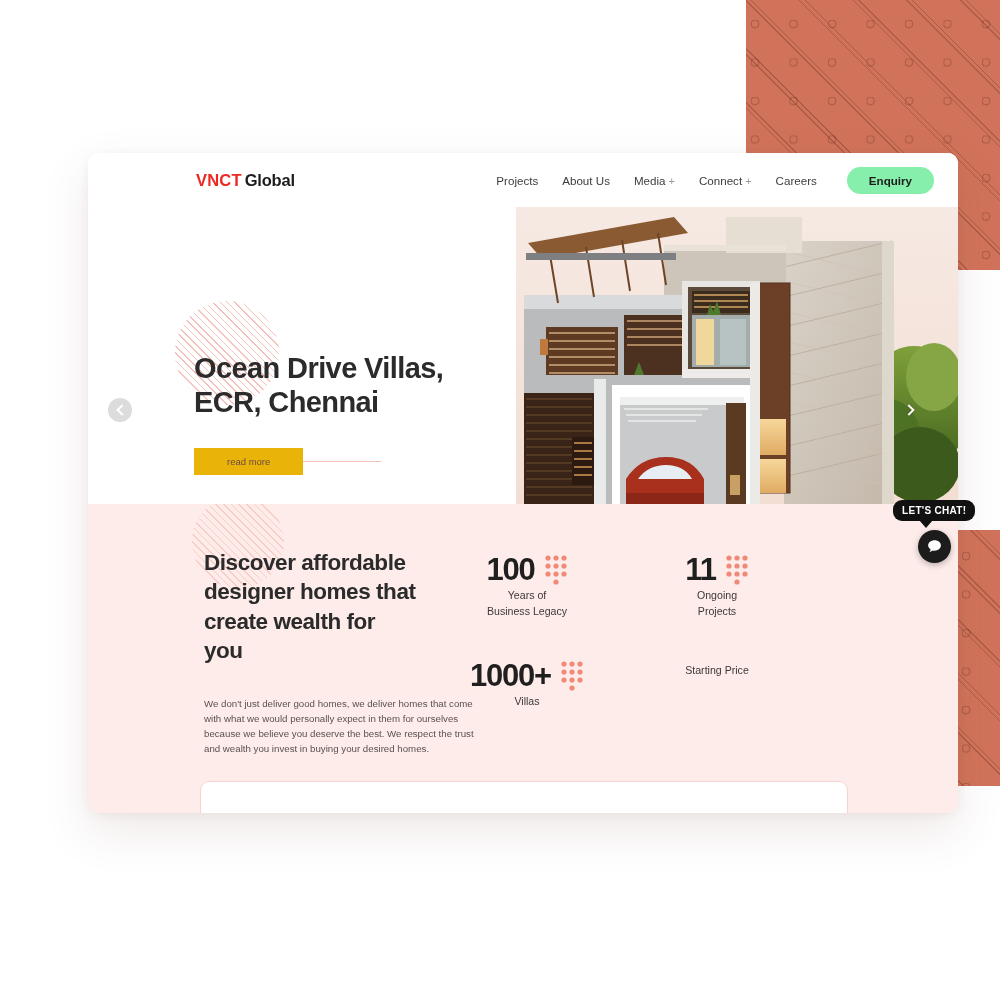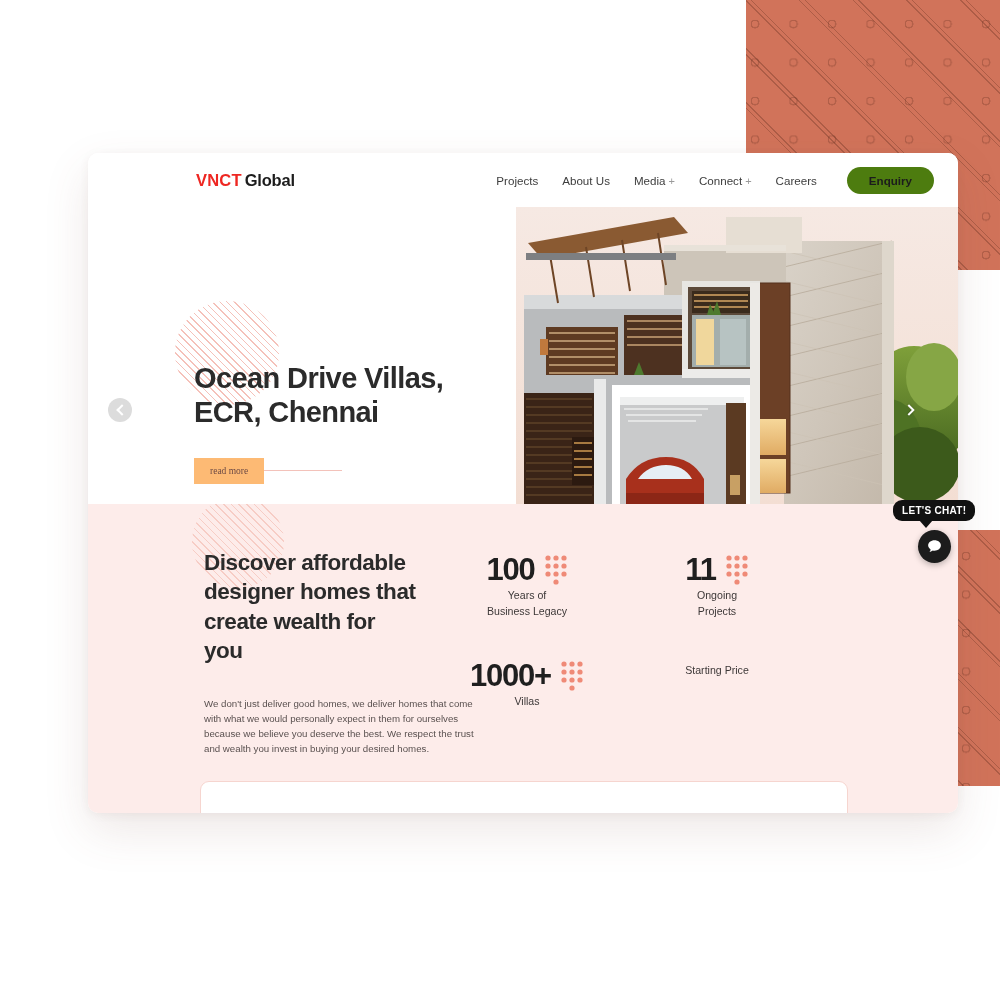--- a/index.html
+++ b/index.html
@@ -50,21 +50,21 @@
   #logo .global { color: #1c1c1c; font-weight: 700; margin-left: 3px; }
 
   #main-nav { margin-left: auto; display: flex; align-items: center; gap: 0; }
   .nav-item {
     font-size: 11.6px; color: #3d3d3d; padding: 6px 12px;
     white-space: nowrap; cursor: pointer;
   }
   .nav-item .plus { color: #9a9a9a; font-size: 11px; margin-left: 3px; }
   #enquiry-btn {
     margin-left: 18px;
-    background: #4d7c0f;
+    background: #86efac;
     color: #1c1c1c;
     font-size: 11.6px; font-weight: 700;
     padding: 7px 22px;
     border: none; border-radius: 40px;
     cursor: pointer;
     font-family: "Liberation Sans", sans-serif;
   }
 
   
   #hero { position: relative; height: 297px; background: #fff; overflow: hidden; }
@@ -75,31 +75,31 @@
   }
   #hero-image svg { display: block; }
 
   #hero-circle {
     position: absolute; left: 87px; top: 94px;
     width: 104px; height: 104px; border-radius: 50%;
     background-image: repeating-linear-gradient(45deg,
       #f3b6ad 0px, #f3b6ad 1.1px, rgba(255,255,255,0) 1.1px, rgba(255,255,255,0) 5.2px);
     opacity: .85;
   }
-  #hero-text { position: absolute; left: 106px; top: 155px; width: 320px; }
+  #hero-text { position: absolute; left: 106px; top: 145px; width: 320px; }
   #hero-title {
     font-size: 29px; font-weight: 700; line-height: 1.17;
     color: #2b2b2b; letter-spacing: -.6px; white-space: pre-line;
   }
   #read-more-row { margin-top: 28px; display: flex; align-items: center; }
   #read-more-btn {
-    background: #fdba74; color: #6d4a44;
-    font-size: 9.5px; padding: 8px 16px;
+    background: #eab308; color: #6d4a44;
+    font-size: 9.5px; padding: 8px 33px;
     border: none; cursor: pointer;
-    font-family: Liberation Serif, serif;
+    font-family: Liberation Sans, sans-serif;
   }
   #read-more-line { height: 1px; width: 78px; background: #f3c2ba; }
 
   .carousel-arrow {
     position: absolute; z-index: 4;
     display: flex; align-items: center; justify-content: center;
     cursor: pointer;
   }
   #carousel-prev {
     left: 20px; top: 191px; width: 24px; height: 24px;

